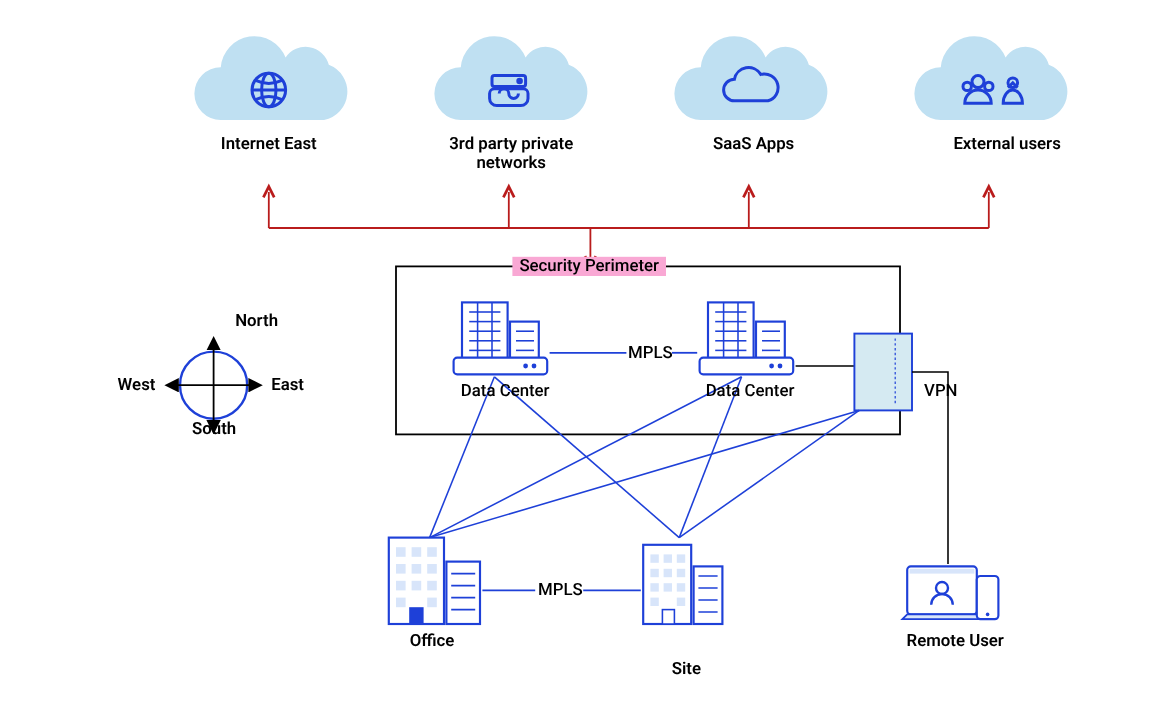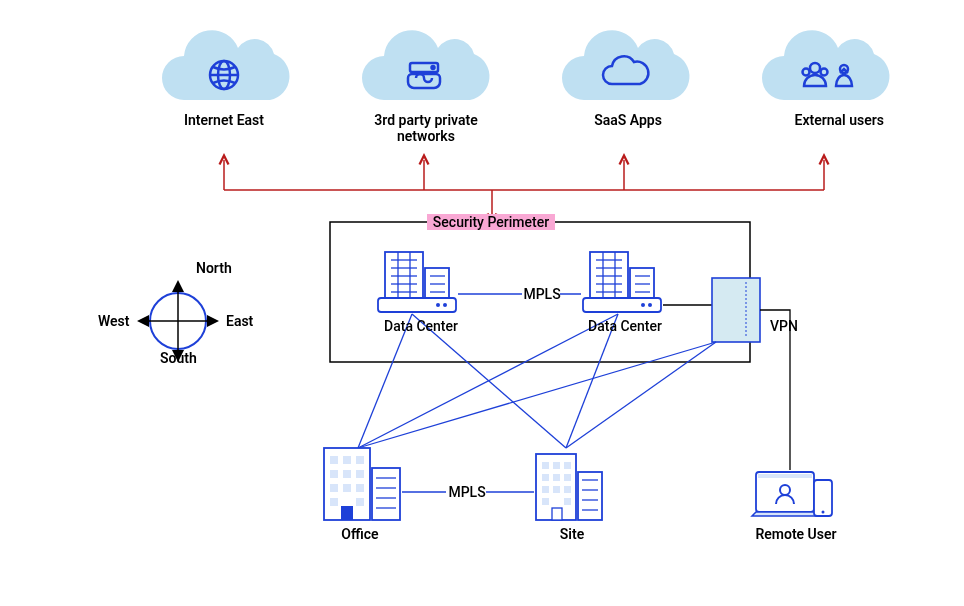--- a/index.html
+++ b/index.html
@@ -220,21 +220,21 @@
 <div class="label" style="left:578px;top:112px;width:100px;">SaaS Apps</div>
 <div class="label" style="left:774px;top:112px;width:110px;text-align:right;">External users</div>
 
 <div class="label" style="left:427px;top:214px;width:120px;background:#f9a8d4;padding:0 4px;font-weight:500;">Security Perimeter</div>
 <div class="label" style="left:376px;top:318px;width:90px;font-weight:500;">Data Center</div>
 <div class="label" style="left:580px;top:318px;width:90px;font-weight:500;">Data Center</div>
 <div class="label" style="left:522px;top:286px;width:40px;font-weight:500;">MPLS</div>
 <div class="label" style="left:716px;top:318px;width:40px;font-weight:500;margin-left:48px;">VPN</div>
 
 <div class="label" style="left:320px;top:526px;width:80px;">Office</div>
-<div class="label" style="left:532px;top:526px;width:80px;">Site</div>
+<div class="label" style="left:532px;top:550px;width:80px;">Site</div>
 <div class="label" style="left:746px;top:526px;width:100px;">Remote User</div>
 <div class="label" style="left:446px;top:484px;width:42px;font-weight:500;">MPLS</div>
 
 <div class="compass-label" style="left:160px;top:260px;margin-left:36px;">North</div>
 <div class="compass-label" style="left:160px;top:350px;">South</div>
 <div class="compass-label" style="left:226px;top:313px;">East</div>
 <div class="compass-label" style="left:98px;top:313px;">West</div>
 
 </div>
 

